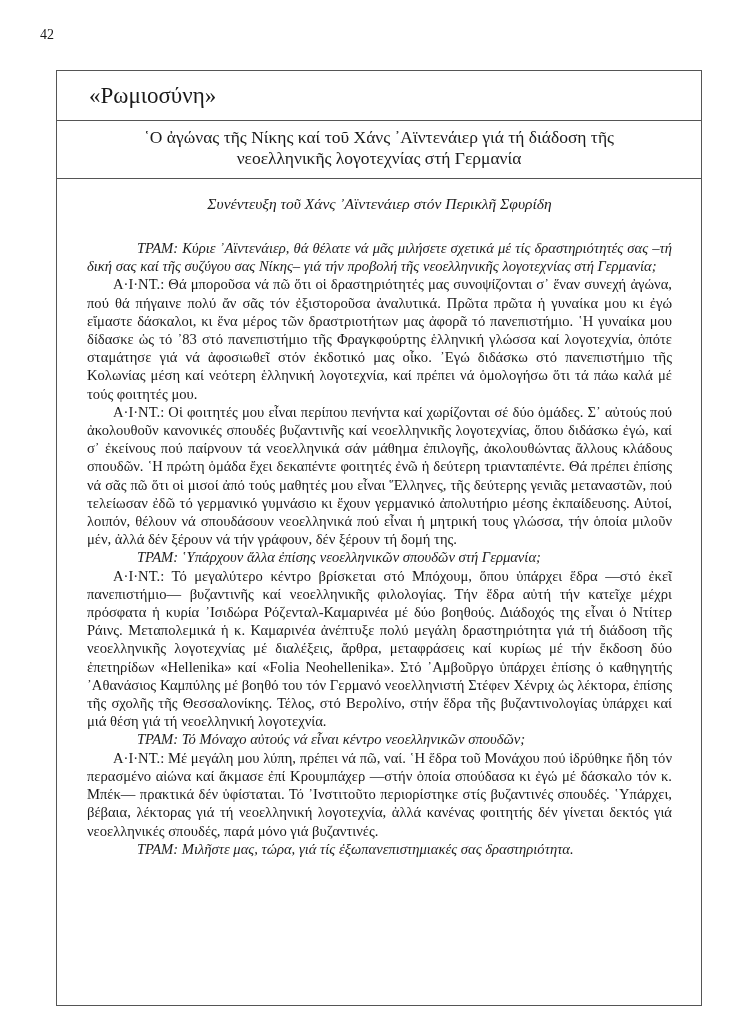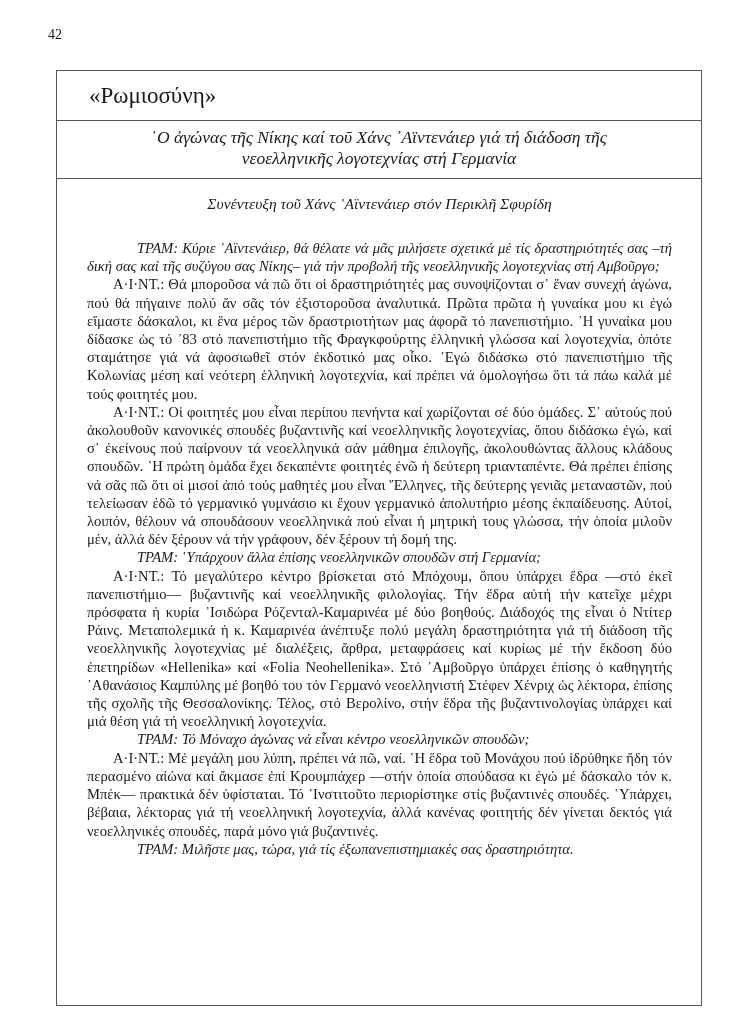--- a/index.html
+++ b/index.html
@@ -1,33 +1,33 @@
 <!DOCTYPE html>
 <html><head>
 <meta charset="utf-8">
 <style>
   html, body { margin: 0; padding: 0; background: #ffffff; }
   body {
     width: 729px; height: 1024px; position: relative; overflow: hidden;
     font-family: "Liberation Serif", "DejaVu Serif", serif; color: #1a1a1a;
   }
   .page-number {
-    position: absolute; left: 48px; top: 27px; font-size: 14px;
+    position: absolute; left: 40px; top: 27px; font-size: 14px;
   }
   .frame {
     position: absolute; left: 56px; top: 70px; width: 646px; height: 936px;
     border: 1px solid #555; box-sizing: border-box;
   }
   .section-title {
     height: 50px; border-bottom: 1px solid #555; box-sizing: border-box;
     padding-left: 32px; font-size: 23px; line-height: 50px;
   }
   .headline {
     height: 58px; border-bottom: 1px solid #555; box-sizing: border-box;
-    text-align: center; font-style: italic; font-size: 17.5px; line-height: 21px;
+    text-align: center; font-size: 17.5px; line-height: 21px;
     padding-top: 6px;
   }
   .headline span { display: block; }
   .content { padding: 16px 29px 0 30px; }
   .subtitle {
     text-align: center; font-style: italic; font-size: 15.5px; line-height: 18px;
     margin-bottom: 26px;
   }
   .para {
     font-size: 14.6px; line-height: 18.2px; text-align: justify;
@@ -44,22 +44,22 @@
 
 <div class="frame">
   <div class="section-title">«Ρωμιοσύνη»</div>
   <div class="headline">
     <span>῾Ο ἀγώνας τῆς Νίκης καί τοῦ Χάνς ᾿Αϊντενάιερ γιά τή διάδοση τῆς</span>
     <span>νεοελληνικῆς λογοτεχνίας στή Γερμανία</span>
   </div>
   <div class="content">
     <div class="subtitle">Συνέντευξη τοῦ Χάνς ᾿Αϊντενάιερ στόν Περικλῆ Σφυρίδη</div>
 
-    <p class="para q"><span class="speaker">ΤΡΑΜ:</span><span> Κύριε ᾿Αϊντενάιερ, θά θέλατε νά μᾶς μιλήσετε σχετικά μέ τίς δραστηριότητές σας –τή δική σας καί τῆς συζύγου σας Νίκης– γιά τήν προβολή τῆς νεοελληνικῆς λογοτεχνίας στή Αμβοῦργο;</span></p>
+    <p class="para q"><span class="speaker">ΤΡΑΜ:</span><span> Κύριε ᾿Αϊντενάιερ, θά θέλατε νά μᾶς μιλήσετε σχετικά μέ τίς δραστηριότητές σας –τή δική σας καί τῆς συζύγου σας Νίκης– γιά τήν προβολή τῆς νεοελληνικῆς λογοτεχνίας στή Γερμανία;</span></p>
     <p class="para"><span class="speaker">Α·Ι·ΝΤ.:</span><span> Θά μποροῦσα νά πῶ ὅτι οἱ δραστηριότητές μας συνοψίζονται σ᾿ ἕναν συνεχή ἀγώνα, πού θά πήγαινε πολύ ἄν σᾶς τόν ἐξιστοροῦσα ἀναλυτικά. Πρῶτα πρῶτα ἡ γυναίκα μου κι ἐγώ εἴμαστε δάσκαλοι, κι ἕνα μέρος τῶν δραστριοτήτων μας ἀφορᾶ τό πανεπιστήμιο. ῾Η γυναίκα μου δίδασκε ὡς τό ᾿83 στό πανεπιστήμιο τῆς Φραγκφούρτης ἑλληνική γλώσσα καί λογοτεχνία, ὁπότε σταμάτησε γιά νά ἀφοσιωθεῖ στόν ἐκδοτικό μας οἶκο. ᾿Εγώ διδάσκω στό πανεπιστήμιο τῆς Κολωνίας μέση καί νεότερη ἑλληνική λογοτεχνία, καί πρέπει νά ὁμολογήσω ὅτι τά πάω καλά μέ τούς φοιτητές μου.</span></p>
     <p class="para"><span class="speaker">Α·Ι·ΝΤ.:</span><span> Οἱ φοιτητές μου εἶναι περίπου πενήντα καί χωρίζονται σέ δύο ὁμάδες. Σ᾿ αὐτούς πού ἀκολουθοῦν κανονικές σπουδές βυζαντινῆς καί νεοελληνικῆς λογοτεχνίας, ὅπου διδάσκω ἐγώ, καί σ᾿ ἐκείνους πού παίρνουν τά νεοελληνικά σάν μάθημα ἐπιλογῆς, ἀκολουθώντας ἄλλους κλάδους σπουδῶν. ῾Η πρώτη ὁμάδα ἔχει δεκαπέντε φοιτητές ἐνῶ ἡ δεύτερη τριανταπέντε. Θά πρέπει ἐπίσης νά σᾶς πῶ ὅτι οἱ μισοί ἀπό τούς μαθητές μου εἶναι Ἕλληνες, τῆς δεύτερης γενιᾶς μεταναστῶν, πού τελείωσαν ἐδῶ τό γερμανικό γυμνάσιο κι ἔχουν γερμανικό ἀπολυτήριο μέσης ἐκπαίδευσης. Αὐτοί, λοιπόν, θέλουν νά σπουδάσουν νεοελληνικά πού εἶναι ἡ μητρική τους γλώσσα, τήν ὁποία μιλοῦν μέν, ἀλλά δέν ξέρουν νά τήν γράφουν, δέν ξέρουν τή δομή της.</span></p>
     <p class="para q"><span class="speaker">ΤΡΑΜ:</span><span> ῾Υπάρχουν ἄλλα ἐπίσης νεοελληνικῶν σπουδῶν στή Γερμανία;</span></p>
     <p class="para"><span class="speaker">Α·Ι·ΝΤ.:</span><span> Τό μεγαλύτερο κέντρο βρίσκεται στό Μπόχουμ, ὅπου ὑπάρχει ἕδρα —στό ἐκεῖ πανεπιστήμιο— βυζαντινῆς καί νεοελληνικῆς φιλολογίας. Τήν ἕδρα αὐτή τήν κατεῖχε μέχρι πρόσφατα ἡ κυρία ᾿Ισιδώρα Ρόζενταλ-Καμαρινέα μέ δύο βοηθούς. Διάδοχός της εἶναι ὁ Ντίτερ Ράινς. Μεταπολεμικά ἡ κ. Καμαρινέα ἀνέπτυξε πολύ μεγάλη δραστηριότητα γιά τή διάδοση τῆς νεοελληνικῆς λογοτεχνίας μέ διαλέξεις, ἄρθρα, μεταφράσεις καί κυρίως μέ τήν ἔκδοση δύο ἐπετηρίδων «Hellenika» καί «Folia Neohellenika». Στό ᾿Αμβοῦργο ὑπάρχει ἐπίσης ὁ καθηγητής ᾿Αθανάσιος Καμπύλης μέ βοηθό του τόν Γερμανό νεοελληνιστή Στέφεν Χένριχ ὡς λέκτορα, ἐπίσης τῆς σχολῆς τῆς Θεσσαλονίκης. Τέλος, στό Βερολίνο, στήν ἕδρα τῆς βυζαντινολογίας ὑπάρχει καί μιά θέση γιά τή νεοελληνική λογοτεχνία.</span></p>
-    <p class="para q"><span class="speaker">ΤΡΑΜ:</span><span> Τό Μόναχο ἀγώνας νά εἶναι κέντρο νεοελληνικῶν σπουδῶν;</span></p>
+    <p class="para q"><span class="speaker">ΤΡΑΜ:</span><span> Τό Μόναχο αὐτούς νά εἶναι κέντρο νεοελληνικῶν σπουδῶν;</span></p>
     <p class="para"><span class="speaker">Α·Ι·ΝΤ.:</span><span> Μέ μεγάλη μου λύπη, πρέπει νά πῶ, ναί. ῾Η ἕδρα τοῦ Μονάχου πού ἱδρύθηκε ἤδη τόν περασμένο αἰώνα καί ἄκμασε ἐπί Κρουμπάχερ —στήν ὁποία σπούδασα κι ἐγώ μέ δάσκαλο τόν κ. Μπέκ— πρακτικά δέν ὑφίσταται. Τό ᾿Ινστιτοῦτο περιορίστηκε στίς βυζαντινές σπουδές. ῾Υπάρχει, βέβαια, λέκτορας γιά τή νεοελληνική λογοτεχνία, ἀλλά κανένας φοιτητής δέν γίνεται δεκτός γιά νεοελληνικές σπουδές, παρά μόνο γιά βυζαντινές.</span></p>
     <p class="para q"><span class="speaker">ΤΡΑΜ:</span><span> Μιλῆστε μας, τώρα, γιά τίς ἐξωπανεπιστημιακές σας δραστηριότητα.</span></p>
   </div>
 </div>
 
 </body></html>

